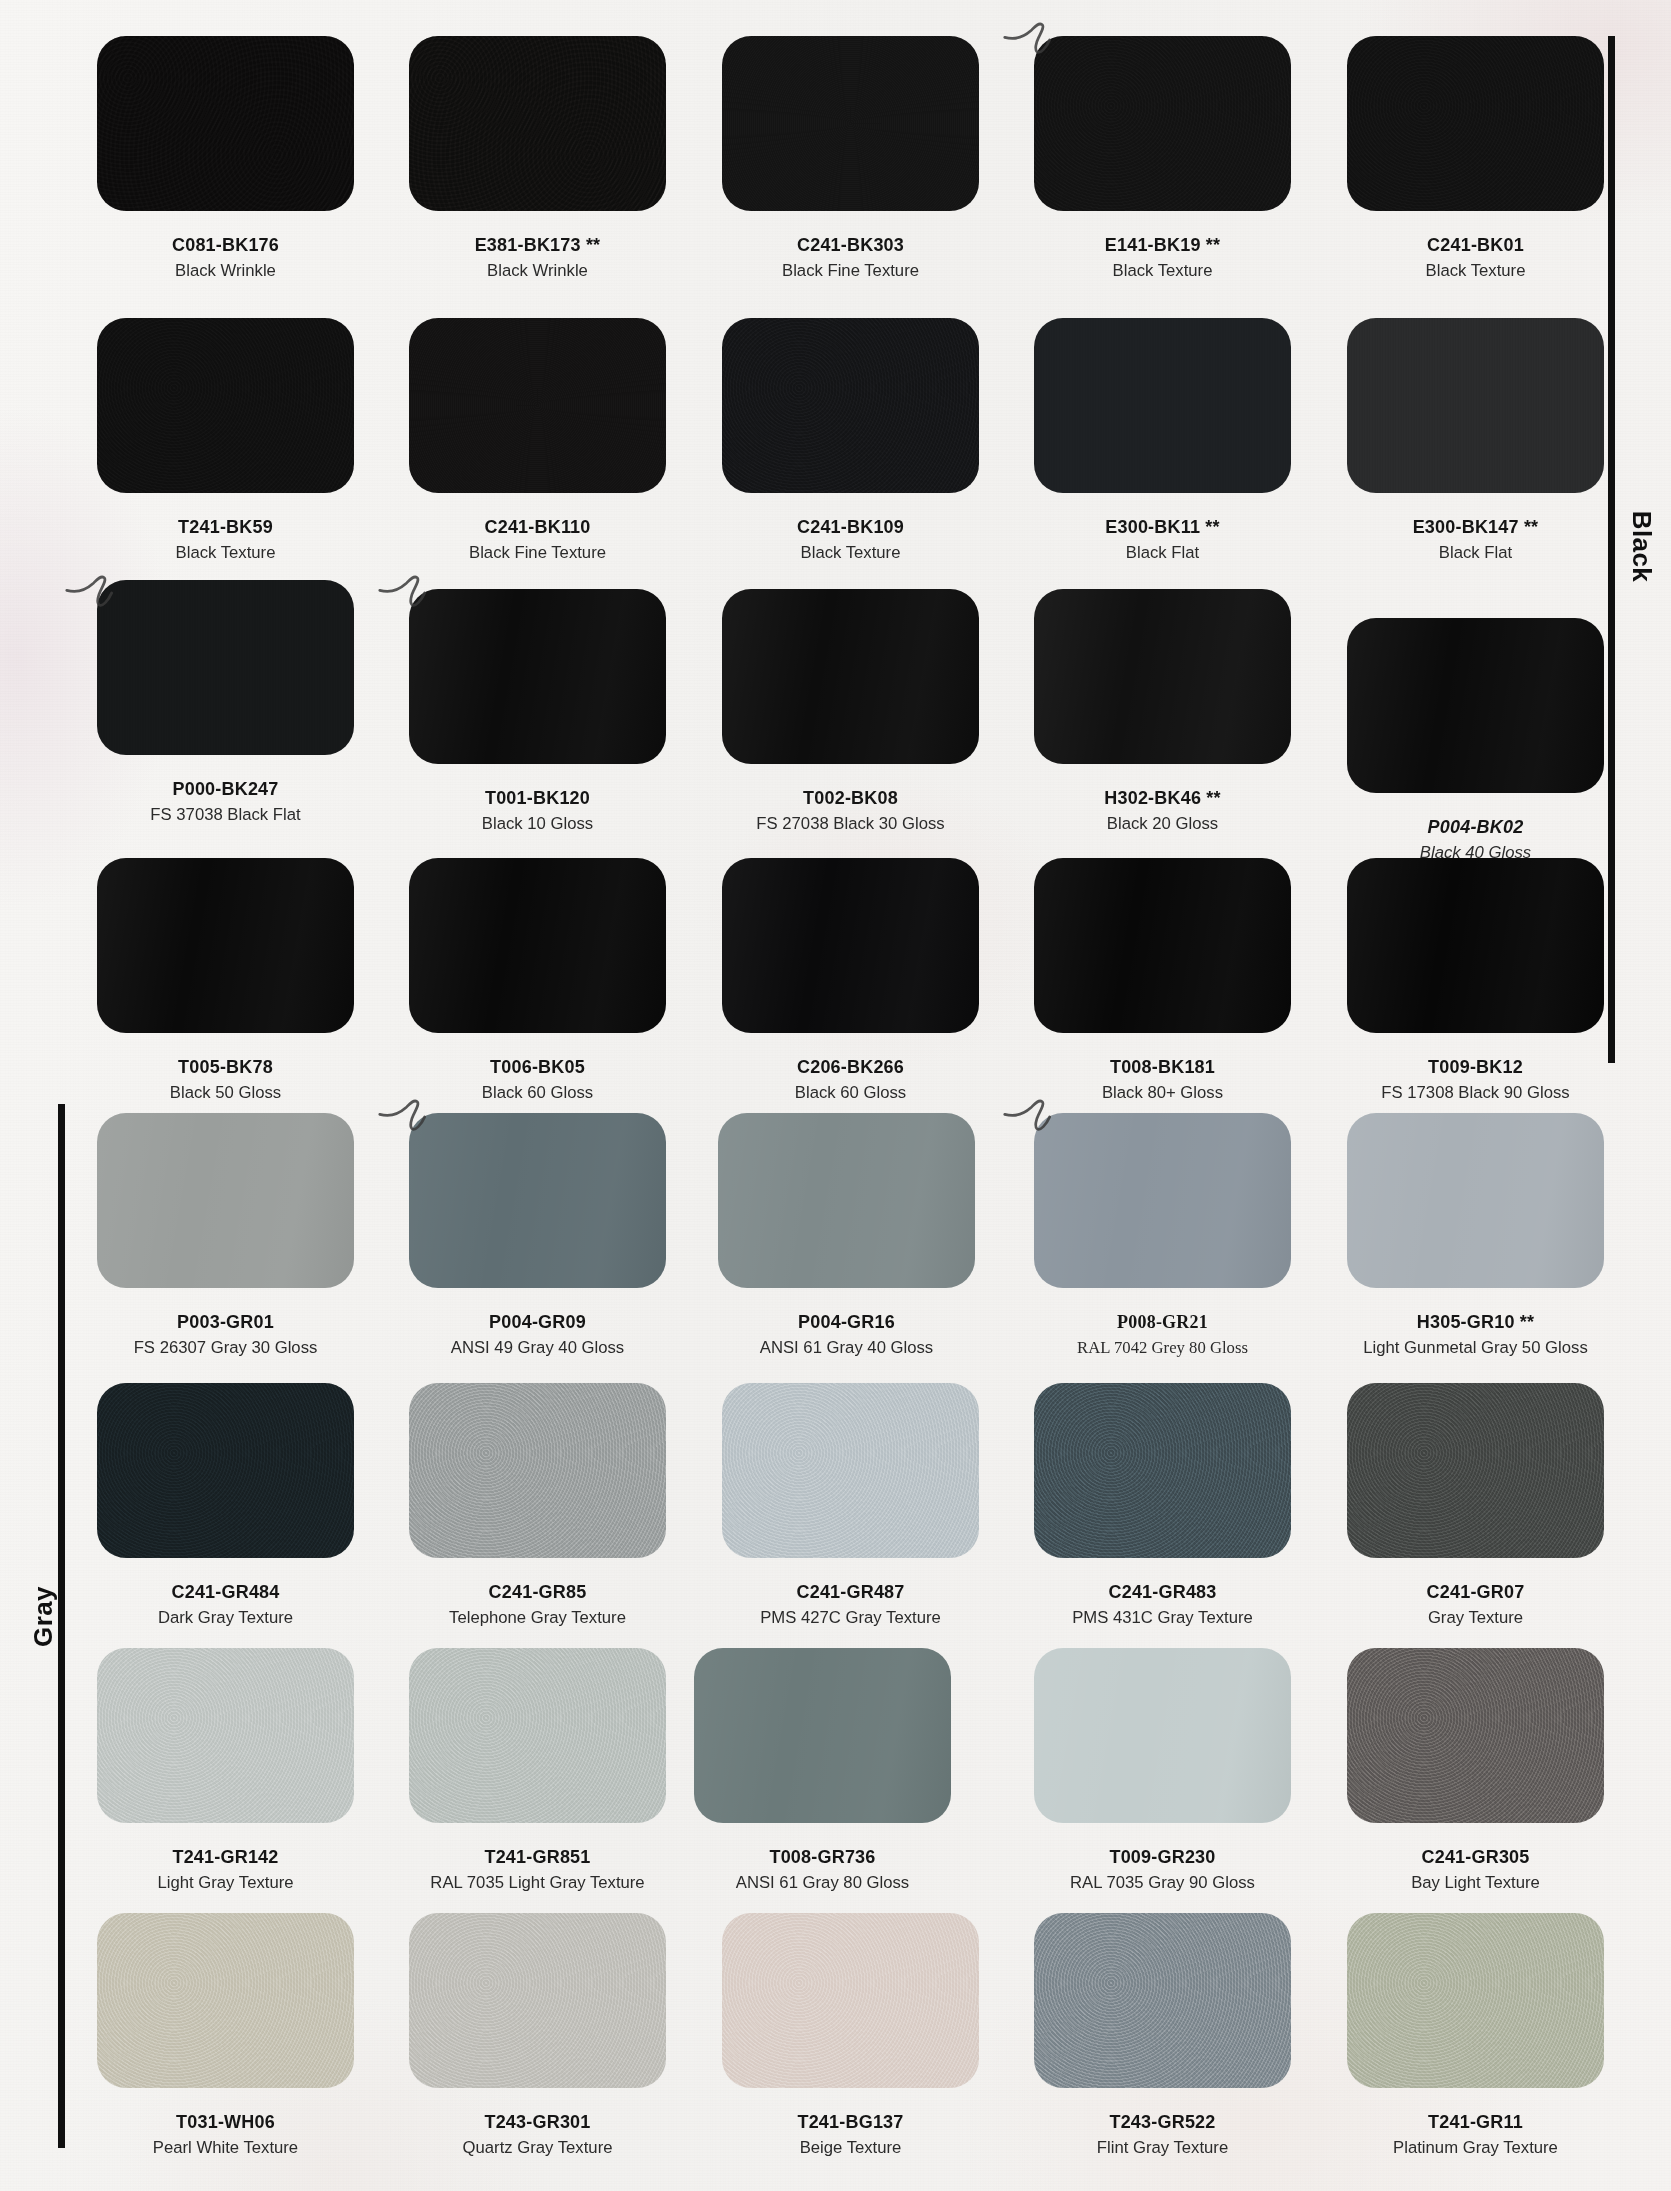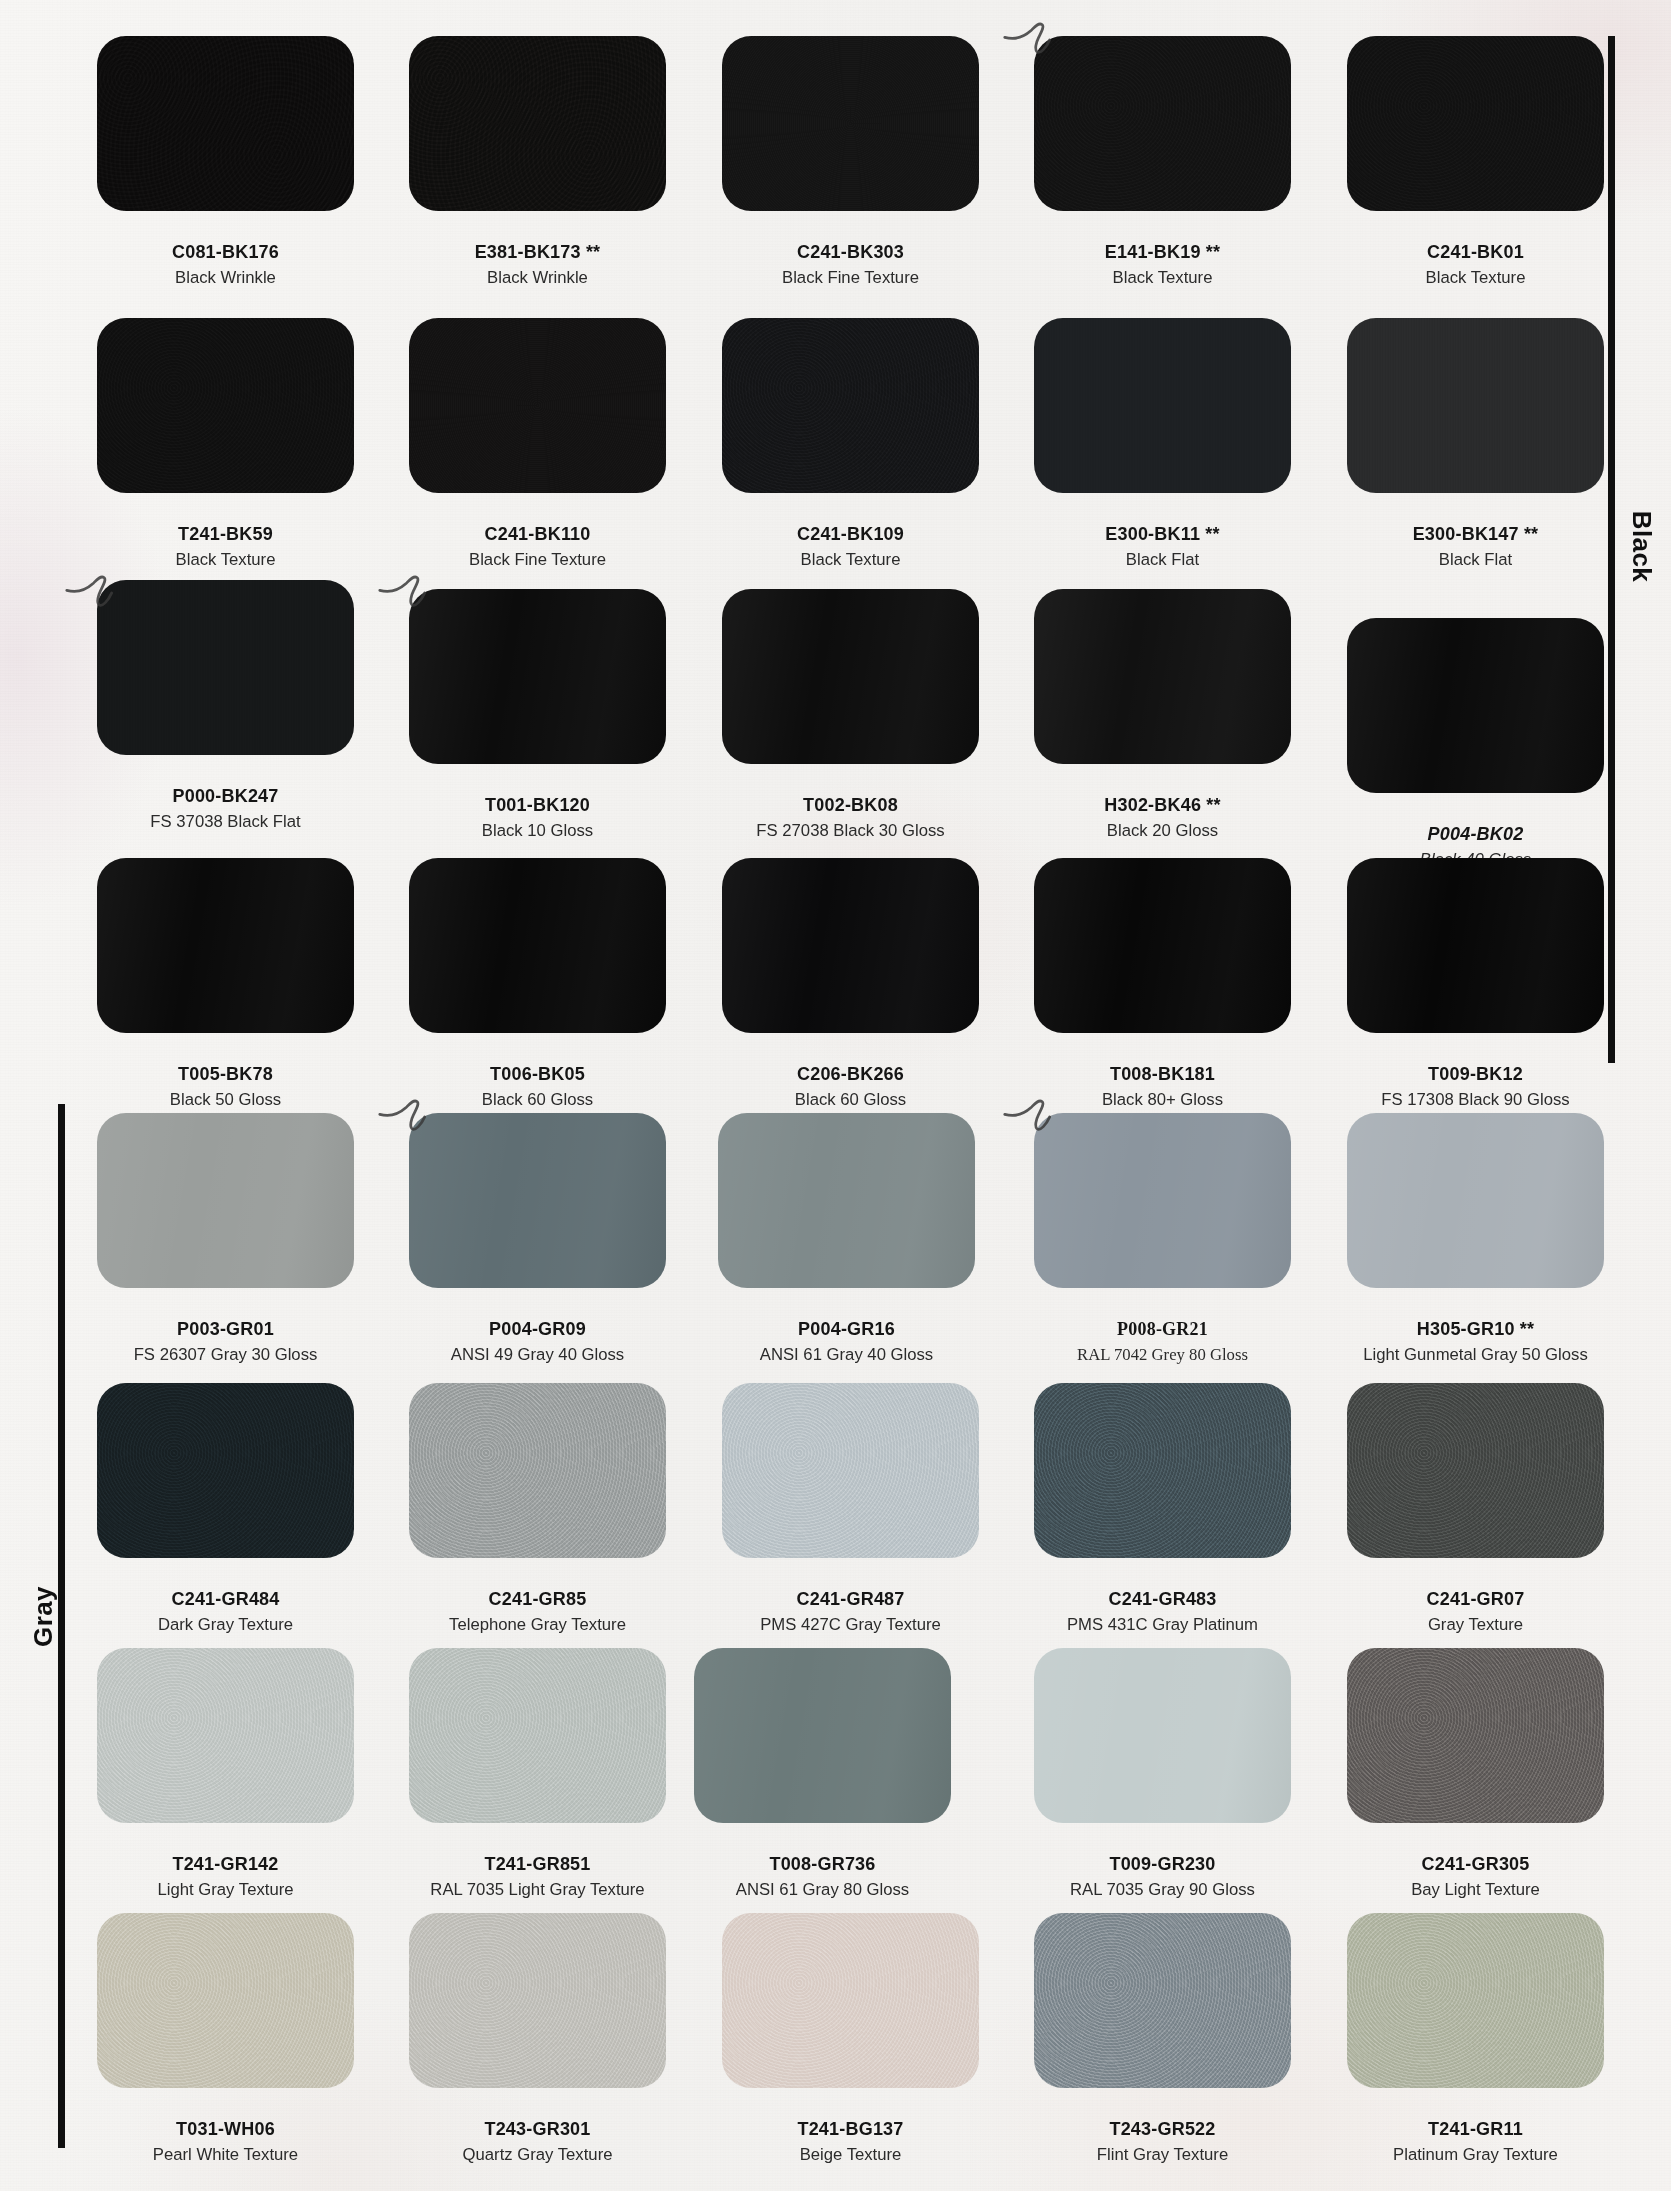--- a/index.html
+++ b/index.html
@@ -85,21 +85,21 @@
       repeating-linear-gradient(90deg, rgba(255,255,255,0.022) 0px, rgba(255,255,255,0.022) 0.9px, rgba(0,0,0,0.022) 1.7px, rgba(0,0,0,0.022) 2.6px);
     mix-blend-mode: overlay;
   }
   .tex-gloss::after {
     background-image:
       linear-gradient(100deg, rgba(255,255,255,0.055) 0%, rgba(255,255,255,0.0) 38%, rgba(255,255,255,0.03) 75%, rgba(0,0,0,0.05) 100%);
   }
 
   .swatch-label {
     text-align: center;
-    margin-top: 31px;
+    margin-top: 24px;
   }
   .swatch-code {
     font-size: 18px;
     font-weight: bold;
     color: #151515;
     letter-spacing: 0.2px;
     line-height: 1.15;
     white-space: nowrap;
   }
   .swatch-desc {
@@ -348,21 +348,21 @@
         <div class="swatch-chip tex-texture" style="background: rgb(193, 201, 205);"></div>
         <div class="swatch-label">
           <div class="swatch-code">C241-GR487</div>
           <div class="swatch-desc">PMS 427C Gray Texture</div>
         </div>
       </div>
       <div class="swatch-cell" style="left: 1034px; top: 1383px;">
         <div class="swatch-chip tex-texture" style="background: rgb(72, 88, 95);"></div>
         <div class="swatch-label">
           <div class="swatch-code">C241-GR483</div>
-          <div class="swatch-desc">PMS 431C Gray Platinum</div>
+          <div class="swatch-desc">PMS 431C Gray Texture</div>
         </div>
       </div>
       <div class="swatch-cell" style="left: 1347px; top: 1383px;">
         <div class="swatch-chip tex-texture" style="background: rgb(76, 79, 77);"></div>
         <div class="swatch-label">
           <div class="swatch-code">C241-GR07</div>
           <div class="swatch-desc">Gray Texture</div>
         </div>
       </div>
       <div class="swatch-cell" style="left: 97px; top: 1648px;">

